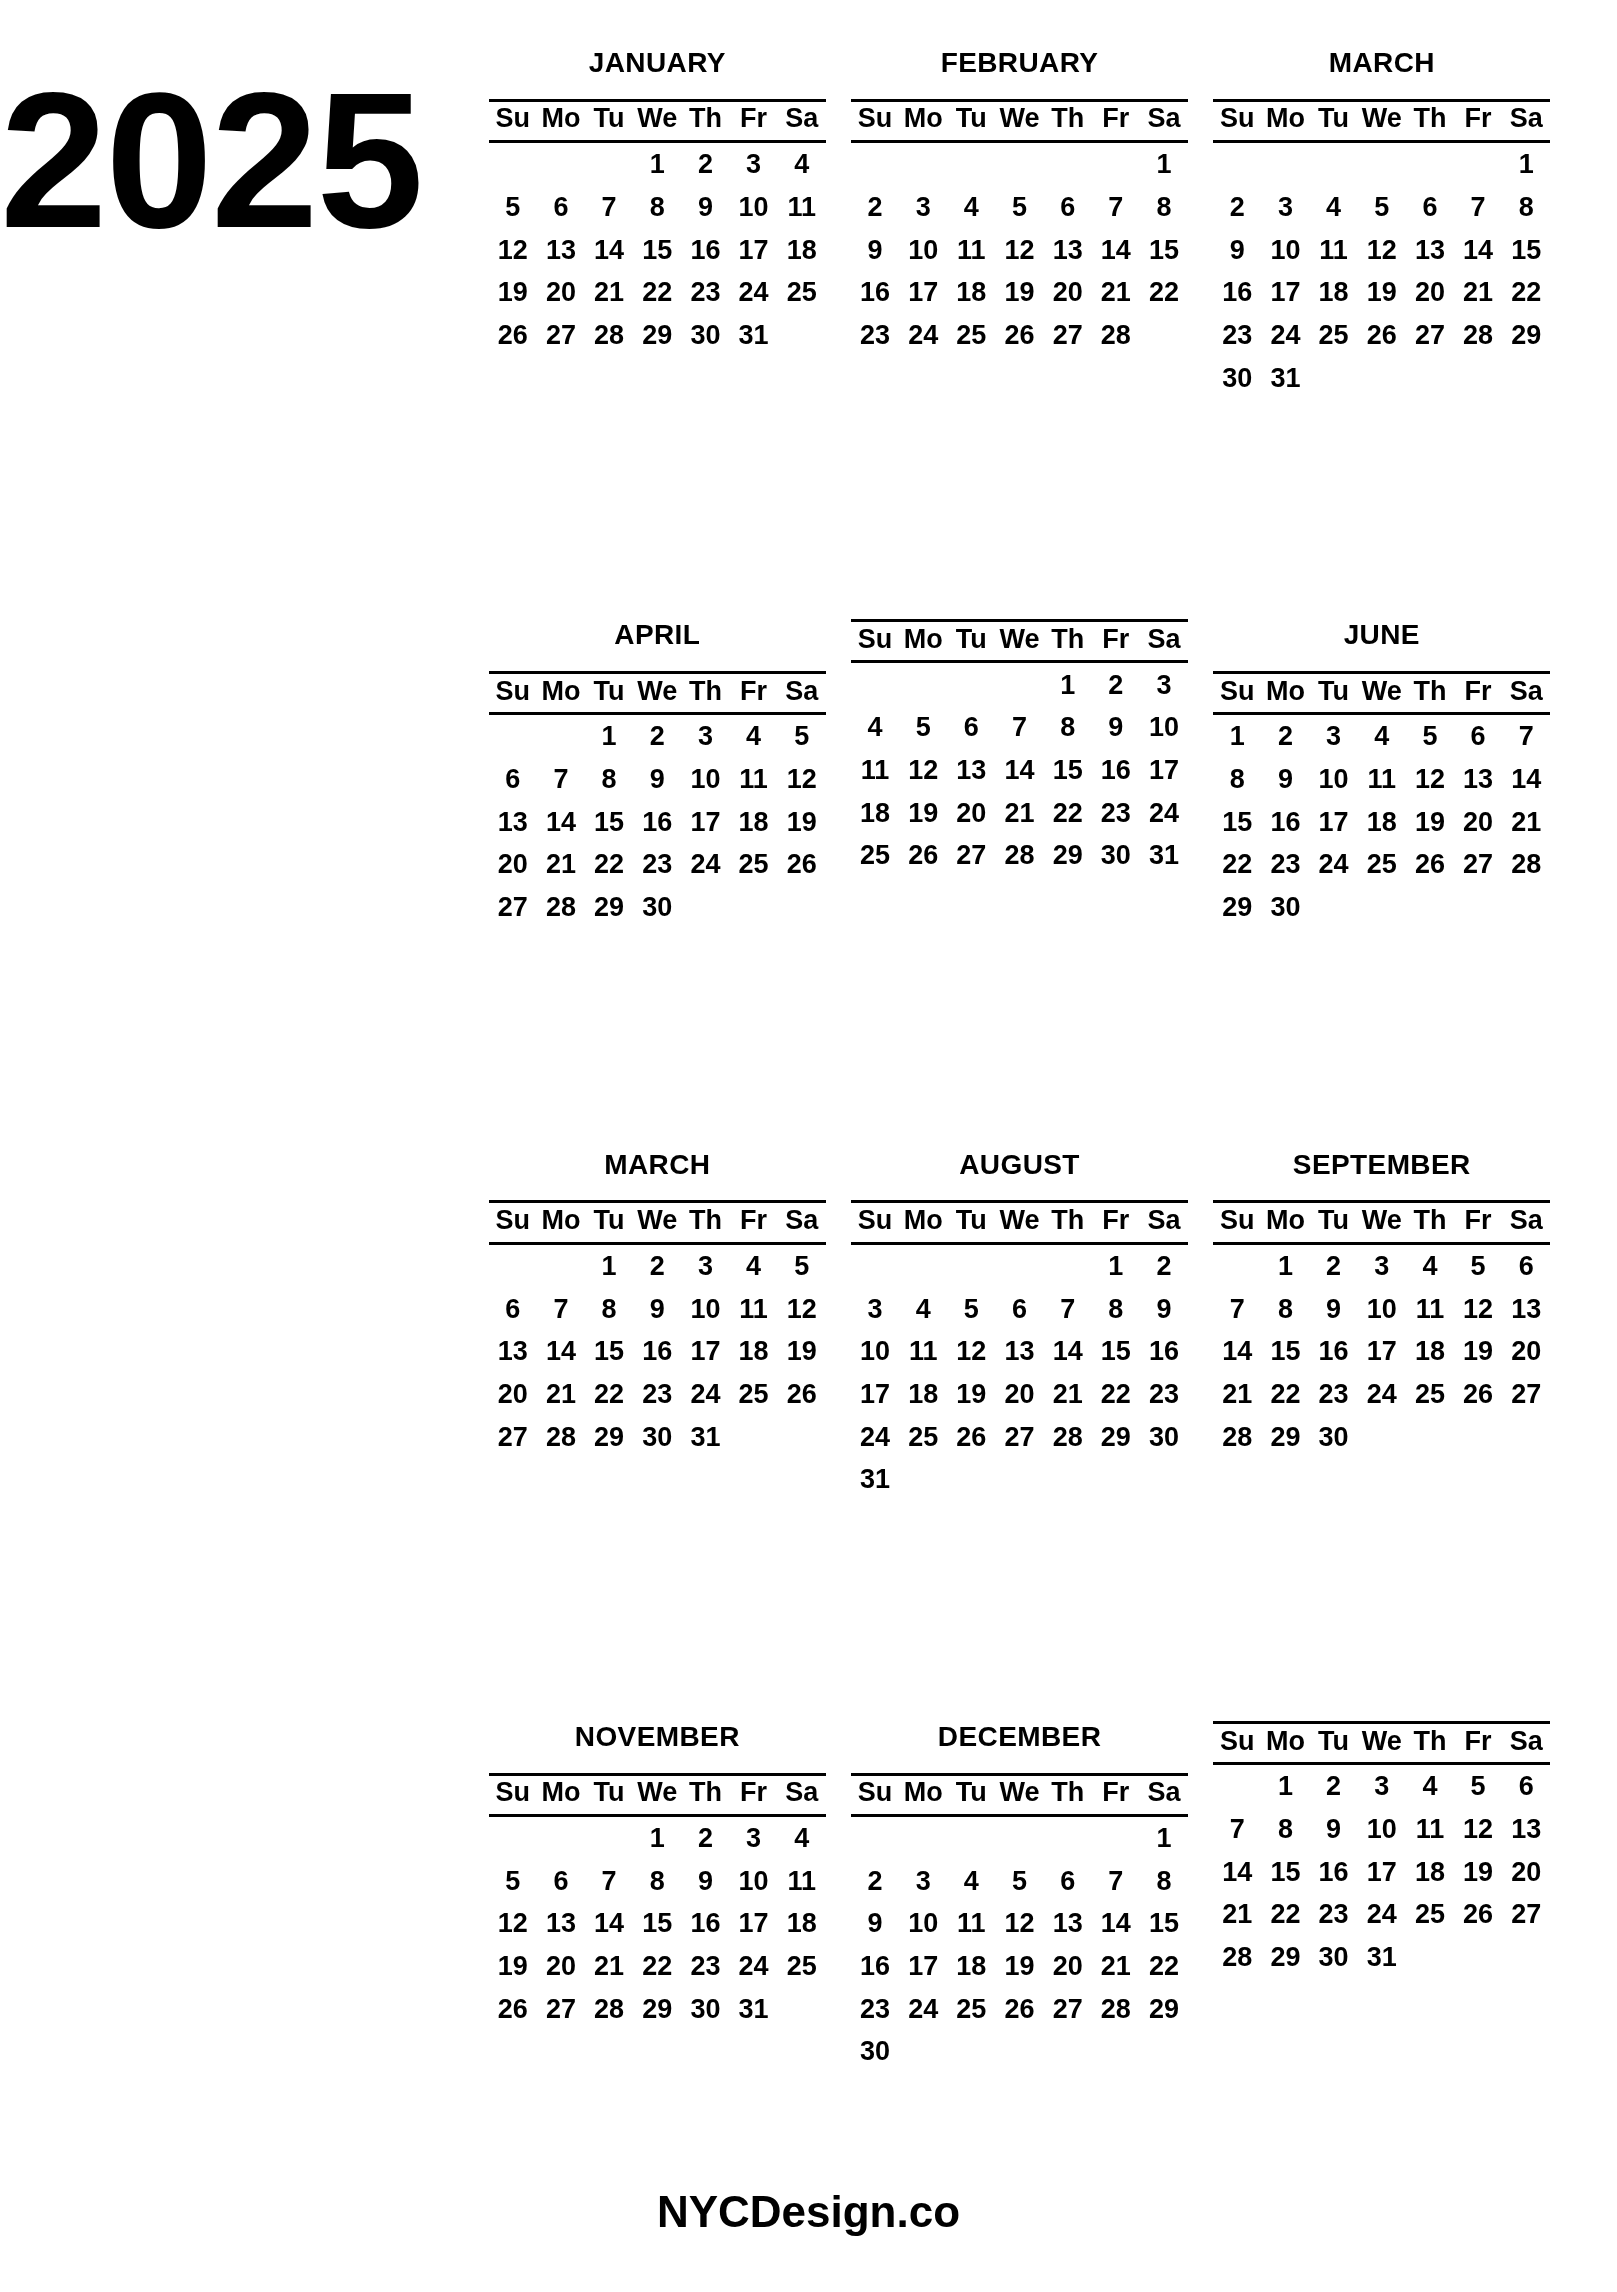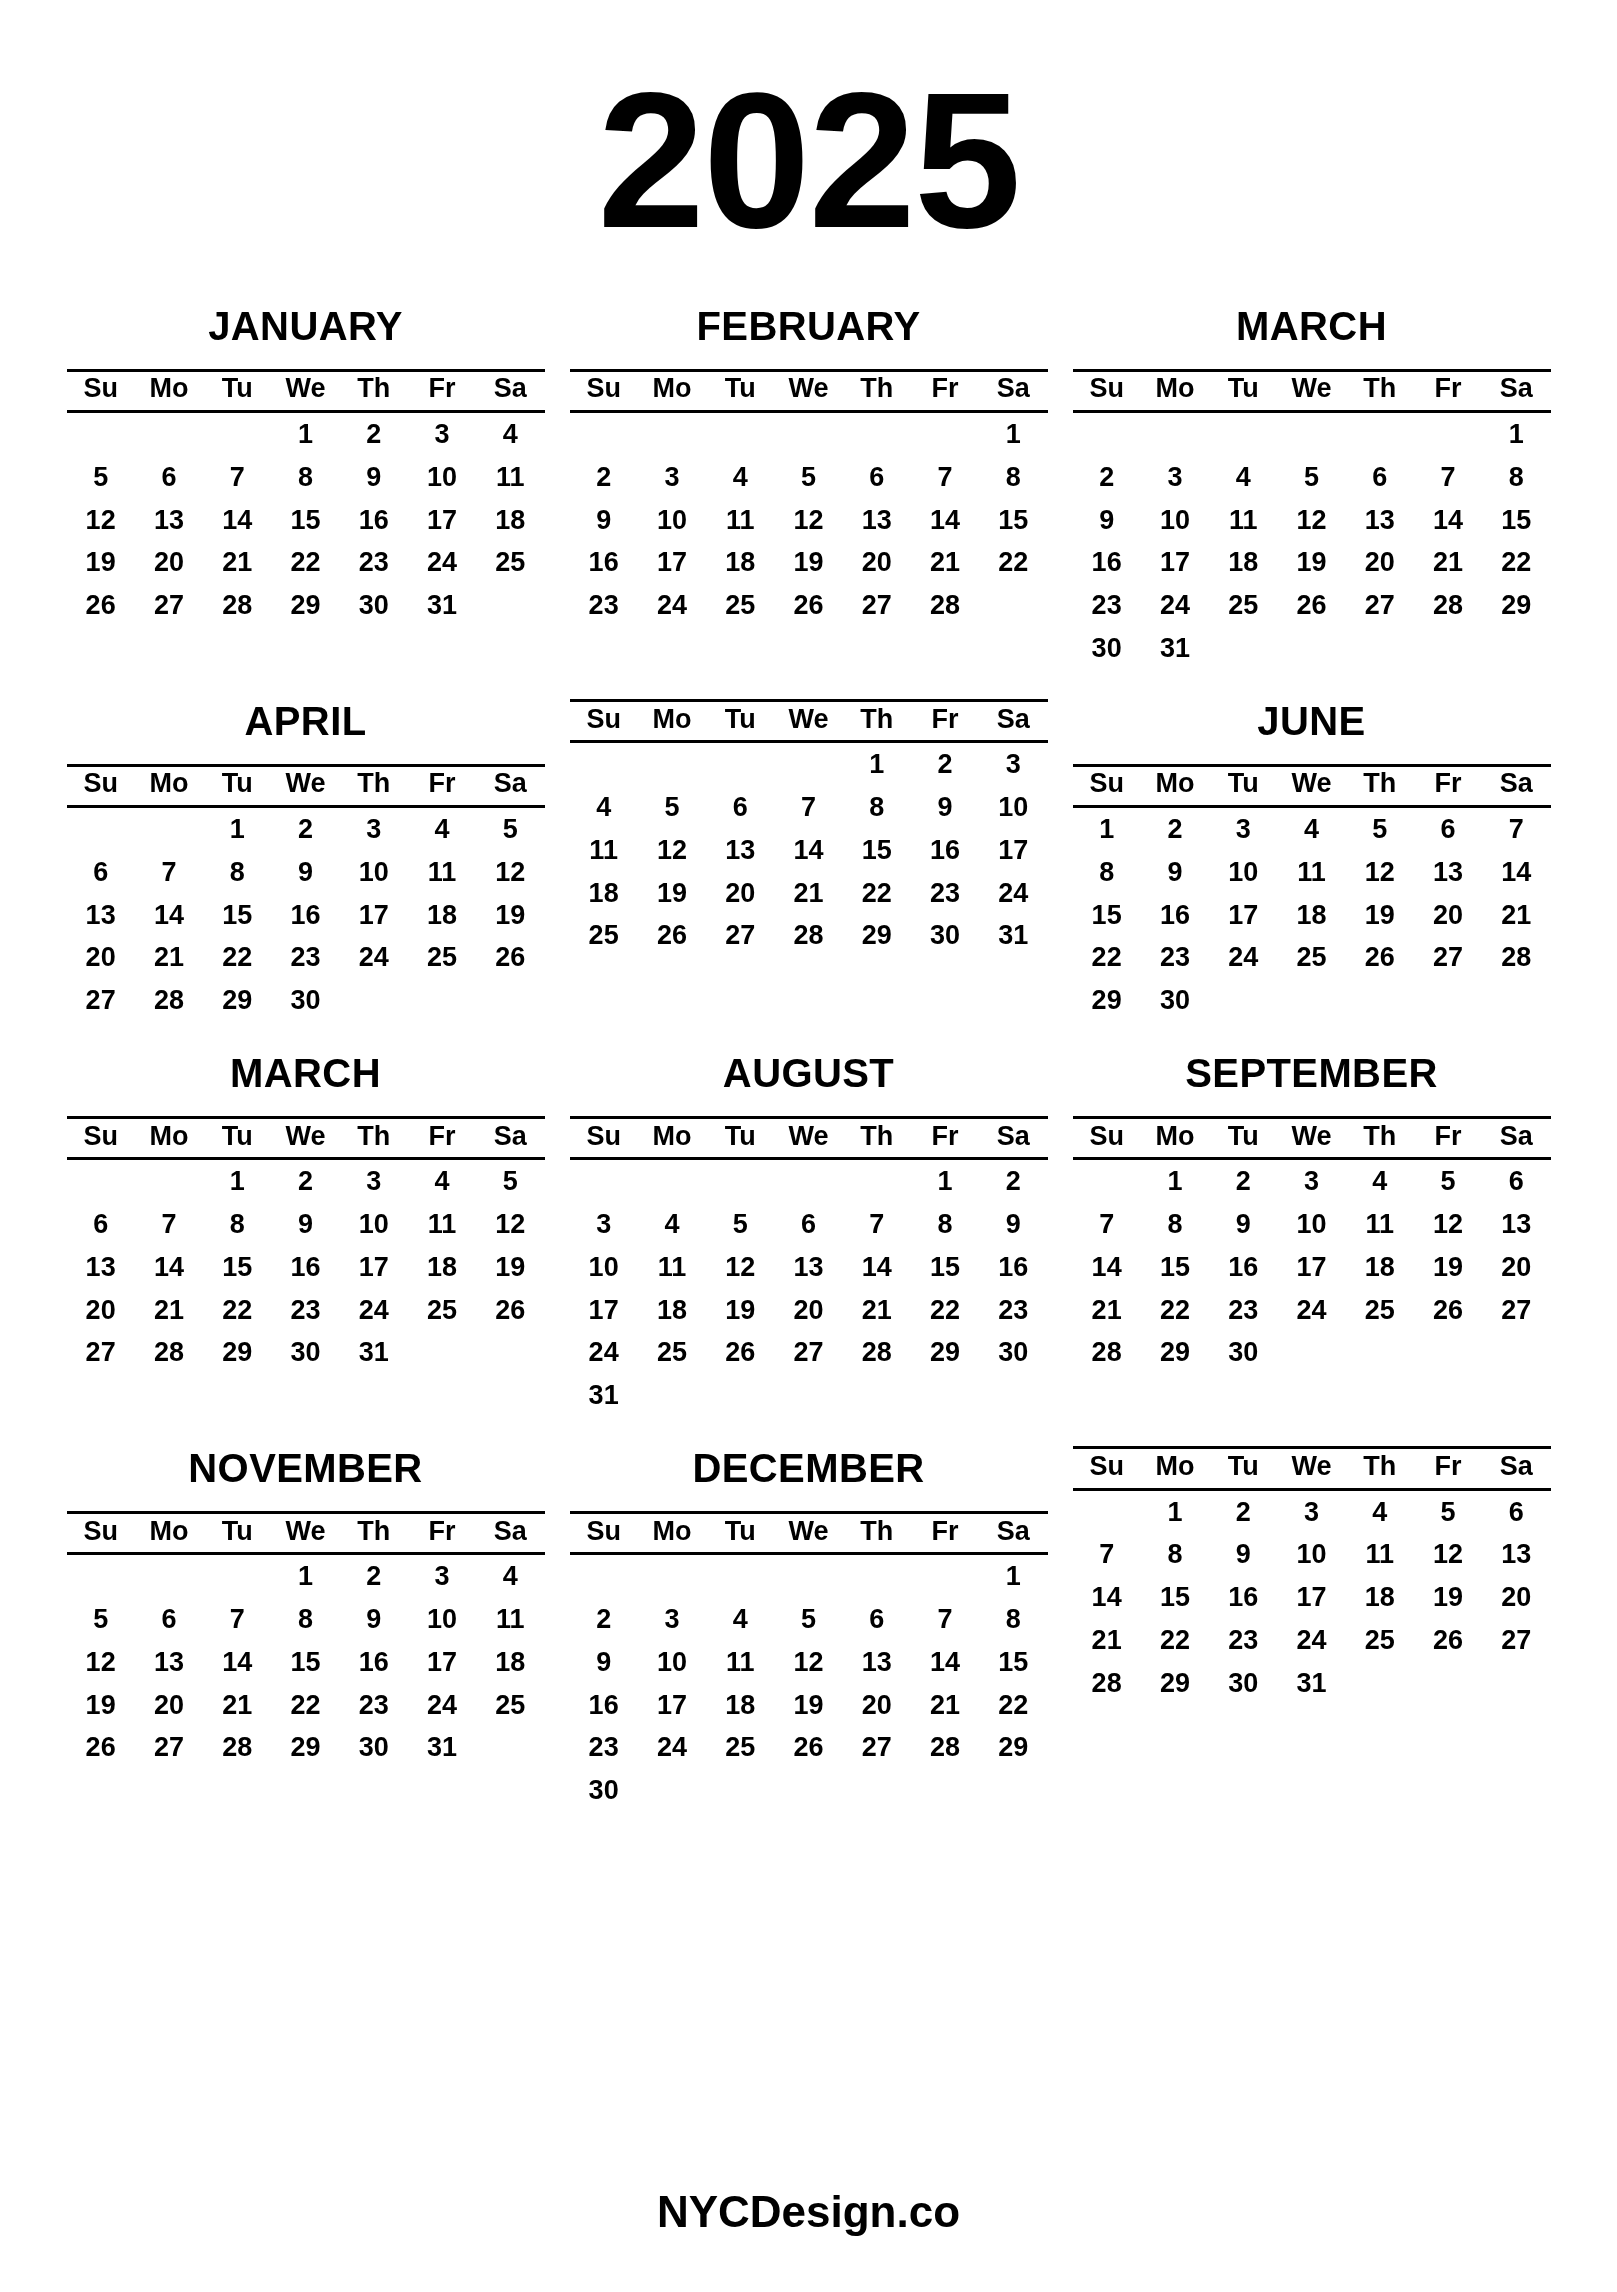--- a/index.html
+++ b/index.html
@@ -14,21 +14,21 @@
     color: #000000;
     overflow: hidden;
   }
   .page {
     width: 1617px;
     height: 2293px;
     box-sizing: border-box;
     padding: 0;
     position: relative;
     display: flex;
-    flex-direction: column;
+    flex-direction: row;
   }
   .year-title {
     text-align: center;
     font-size: 193px;
     font-weight: bold;
     letter-spacing: -1.8px;
     line-height: 1;
     margin-top: 64px;
     margin-bottom: 0;
     font-family: "Liberation Sans", sans-serif;
@@ -41,21 +41,21 @@
     padding: 0 54px 0 54px;
     box-sizing: border-box;
   }
   .month {
     box-sizing: border-box;
     padding: 0 12.5px;
     margin-bottom: 30px;
   }
   .month-name {
     text-align: center;
-    font-size: 40px;
+    font-size: 28px;
     font-weight: bold;
     letter-spacing: 0.4px;
     margin-bottom: 19.7px;
     white-space: nowrap;
   }
   .cal-table {
     width: 100%;
     border-collapse: collapse;
     table-layout: fixed;
   }

